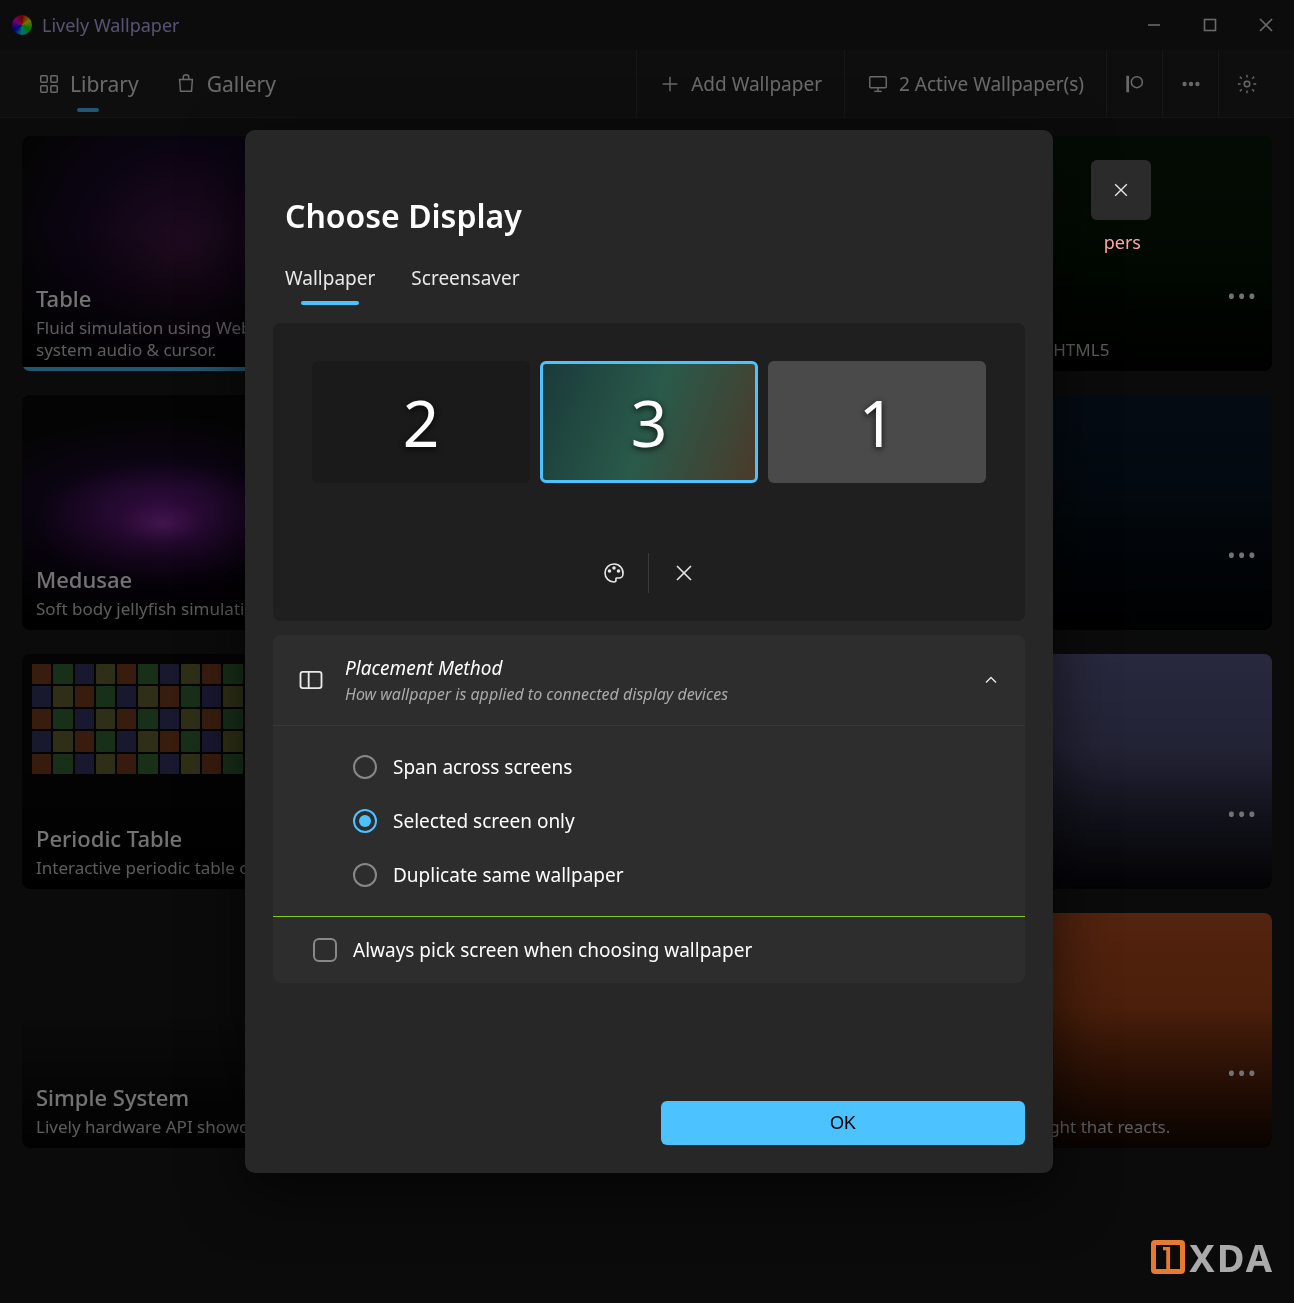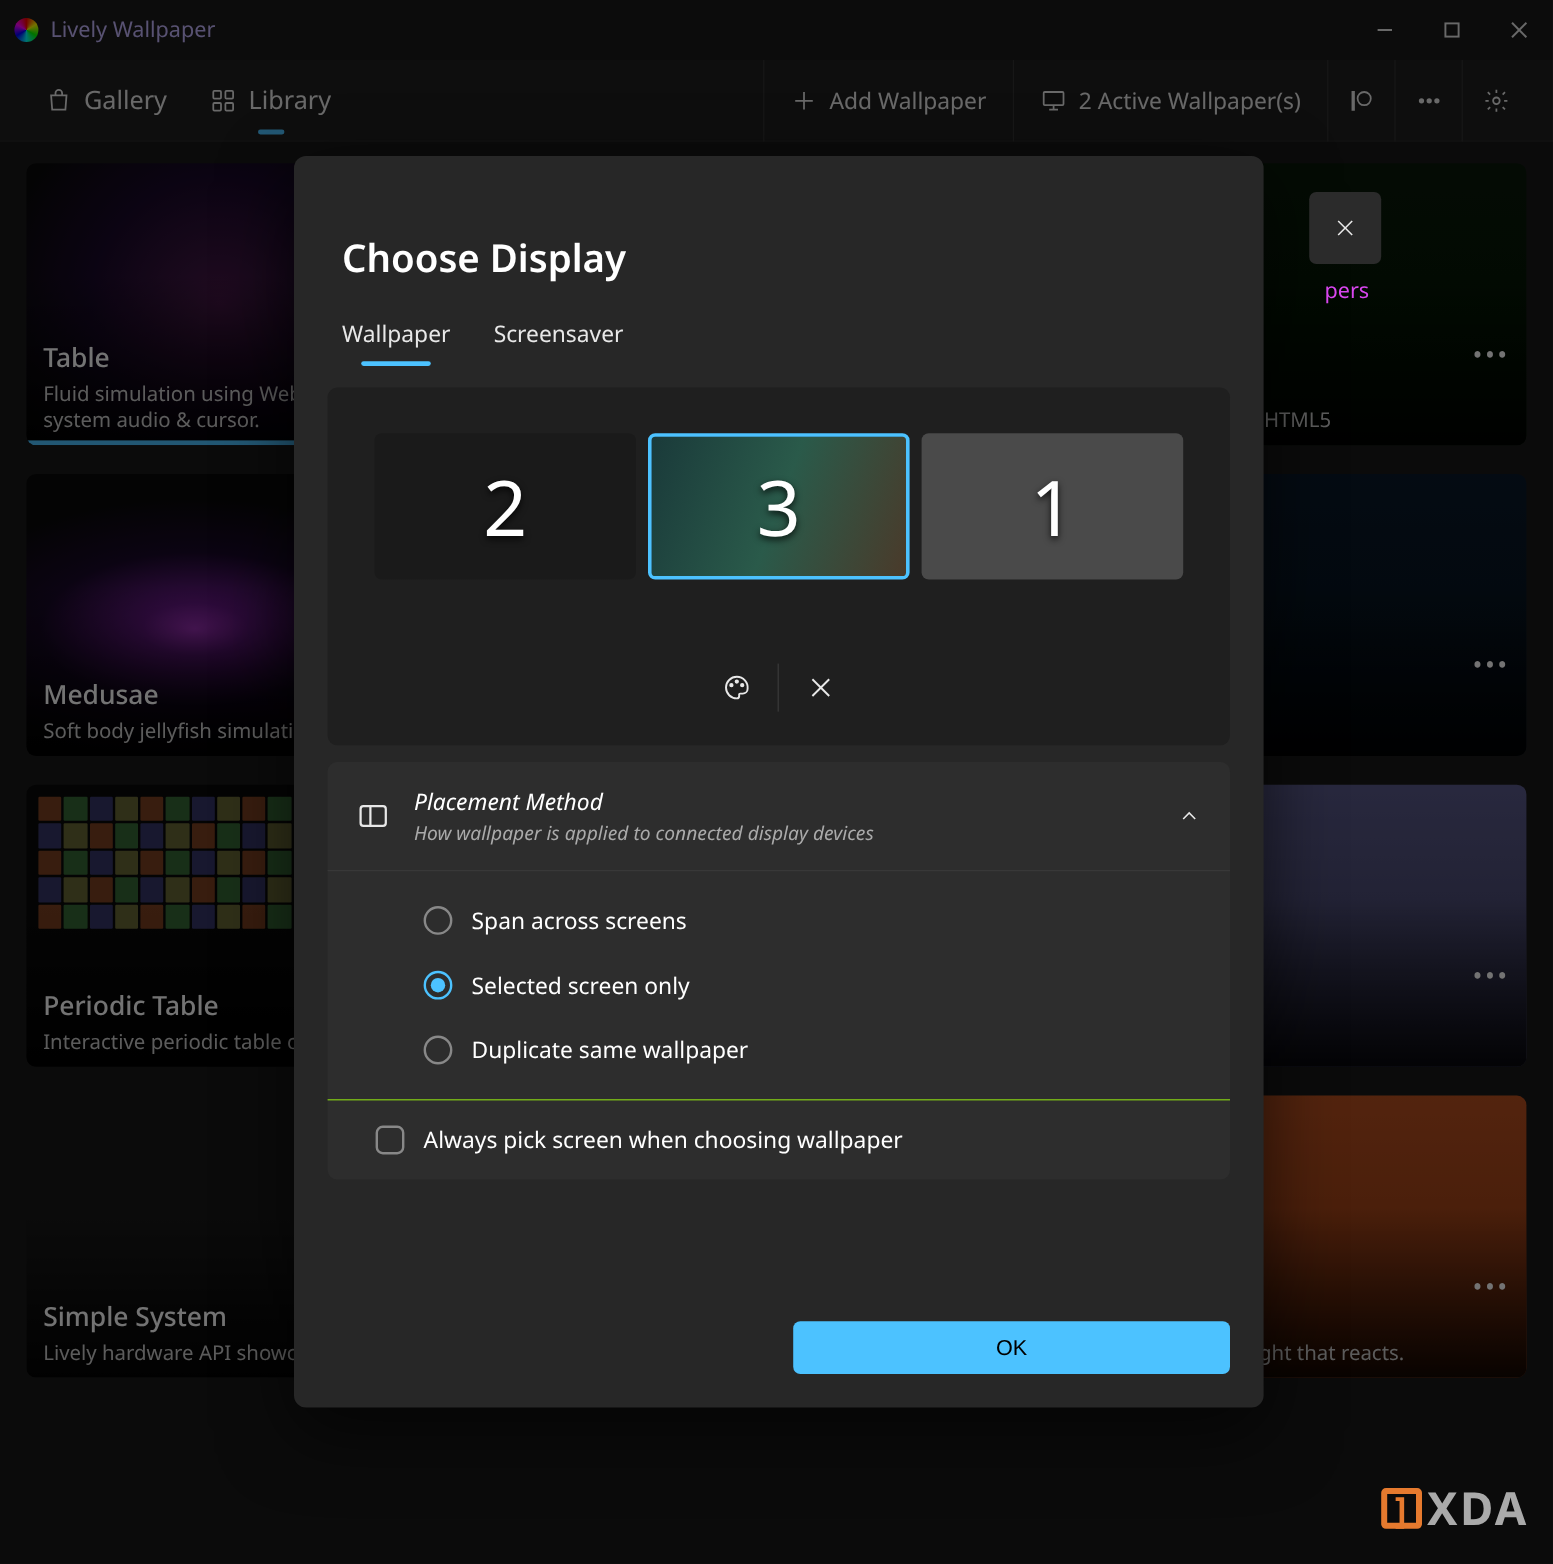--- a/index.html
+++ b/index.html
@@ -94,21 +94,21 @@
   .radio.checked::after { content:""; position:absolute; inset:4px; border-radius:50%; background:#4cc2ff; }
 
   .checkrow { padding:20px 24px 20px 80px; border-top:1px solid #84cc16; display:flex; align-items:center; gap:16px; font-size:19px; position:relative;}
   .checkbox { width:24px; height:24px; border-radius:6px; border:2px solid #888; position:absolute; left:40px;}
   .checkrow span { margin-left:0; }
 
   .modal-footer { margin-top:auto; padding:22px 28px 28px; display:flex; justify-content:flex-end; }
   .okbtn { width:364px; height:44px; background:#4cc2ff; color:#000; font-size:18px; border:none; border-radius:6px; font-weight:500; }
 
   .flyout-close { position:absolute; right:-98px; top:30px; width:60px; height:60px; background:#2b2b2b; border-radius:6px; display:flex; align-items:center; justify-content:center; }
-  .flyout-text { position:absolute; right:-88px; top:100px; color:#d946ef; font-size:18px; }
+  .flyout-text { position:absolute; right:-88px; top:100px; color:#fca5a5; font-size:18px; }
 
   
   .watermark { position:absolute; right:20px; bottom:20px; font-size:38px; font-weight:700; color:#aaa; display:flex; align-items:center; gap:4px; letter-spacing:2px;}
   .watermark .sq { width:34px; height:34px; border:5px solid #e67a2e; border-radius:4px; display:flex; align-items:center; justify-content:center; color:#e67a2e; font-size:30px; font-weight:700;}
 
   svg { stroke:#e8e8e8; fill:none; stroke-width:1.6; }
 </style>
 </head>
 <body>
 
@@ -130,35 +130,35 @@
     <div class="winbtn">
         <svg viewBox="0 0 14 14">
           <line x1="1" y1="1" x2="13" y2="13"></line>
           <line x1="13" y1="1" x2="1" y2="13"></line>
         </svg>
       </div>
   </div>
 </div>
 
 <div class="navbar">
-  <div class="navtab">
-    <svg class="icon" viewBox="0 0 24 24">
-        <path d="M5 7h14l-1 13H6z"></path>
-        <path d="M9 7V5a3 3 0 016 0v2"></path>
-      </svg>
-    <span>Gallery</span>
-  </div>
   <div class="navtab active">
     <svg class="icon" viewBox="0 0 24 24">
         <rect x="3" y="3" width="7" height="7" rx="1"></rect>
         <rect x="14" y="3" width="7" height="7" rx="1"></rect>
         <rect x="3" y="14" width="7" height="7" rx="1"></rect>
         <rect x="14" y="14" width="7" height="7" rx="1"></rect>
       </svg>
     <span>Library</span>
+  </div>
+  <div class="navtab">
+    <svg class="icon" viewBox="0 0 24 24">
+        <path d="M5 7h14l-1 13H6z"></path>
+        <path d="M9 7V5a3 3 0 016 0v2"></path>
+      </svg>
+    <span>Gallery</span>
   </div>
   <div class="nav-spacer"></div>
   <div class="navaction">
     <svg class="icon" viewBox="0 0 24 24">
         <line x1="12" y1="4" x2="12" y2="20"></line>
         <line x1="4" y1="12" x2="20" y2="12"></line>
       </svg>
     <span>Add Wallpaper</span>
   </div>
   <div class="navaction">

